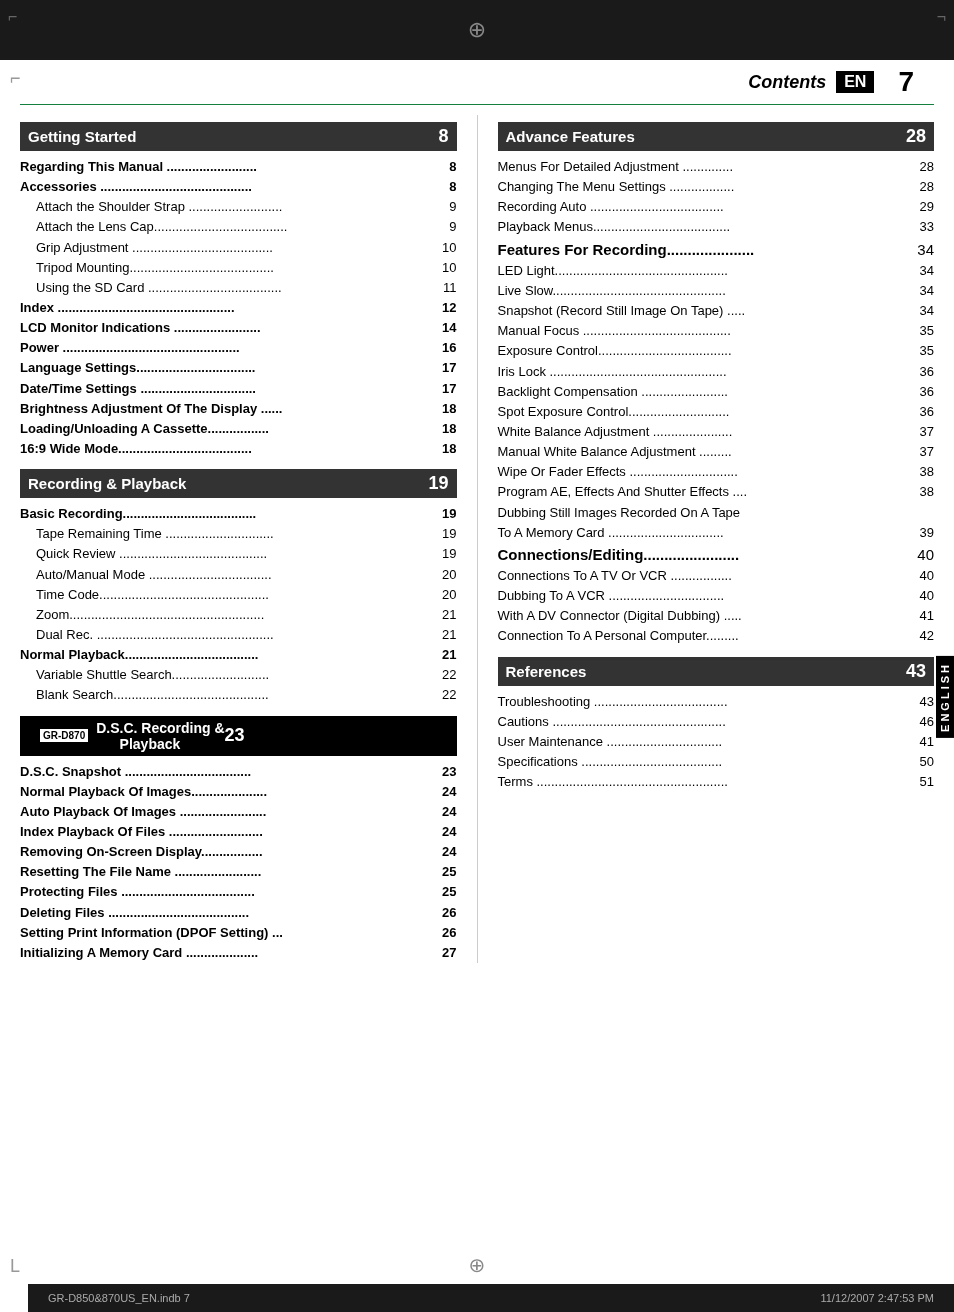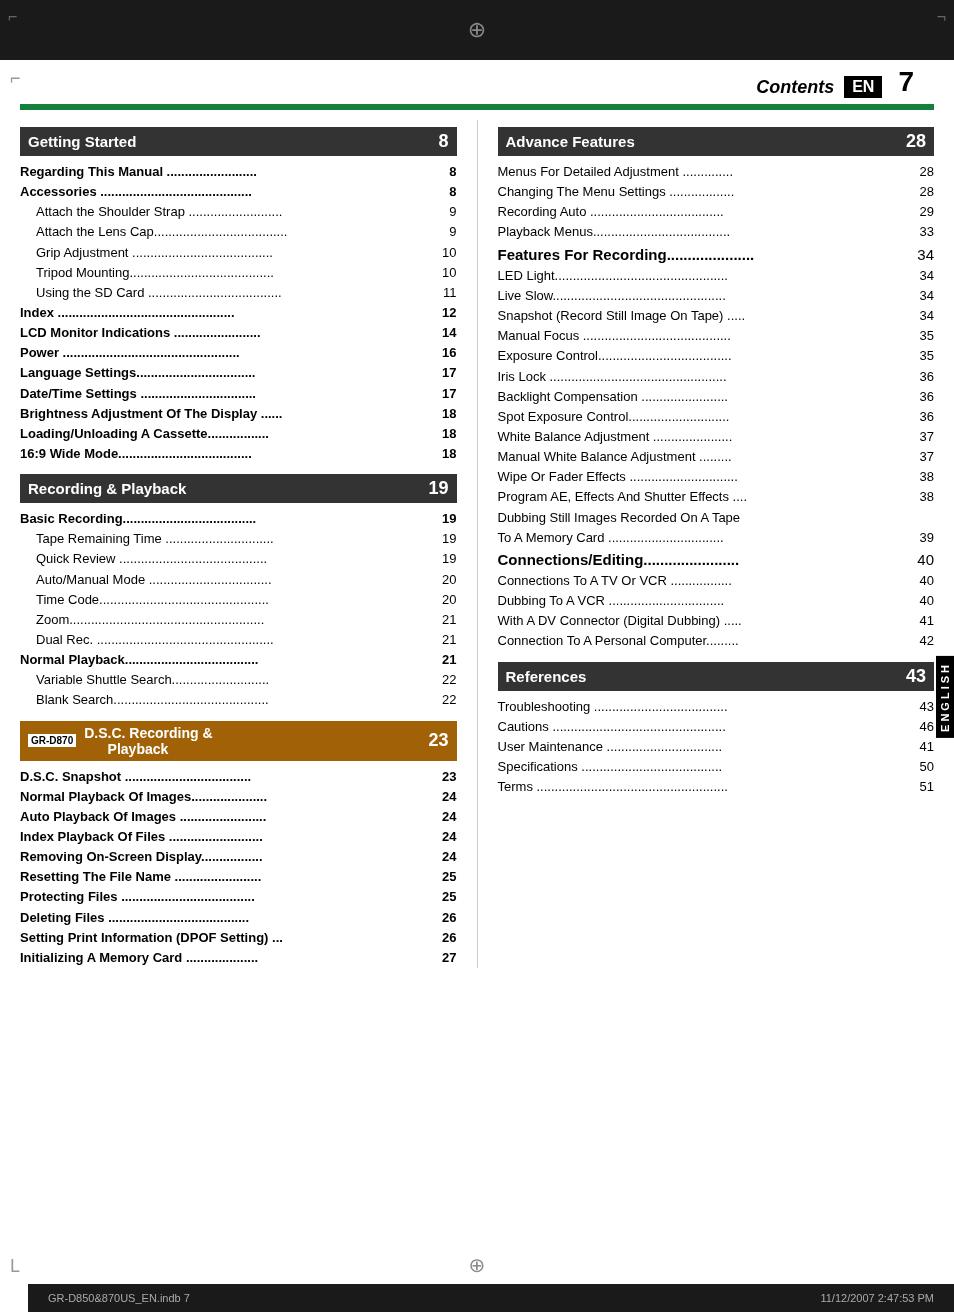--- a/index.html
+++ b/index.html
@@ -27,39 +27,39 @@
       position: absolute;
       color: #666;
       font-size: 16px;
     }
     .top-bar .corner-tl { top: 8px; left: 8px; }
     .top-bar .corner-tr { top: 8px; right: 8px; }
 
     
     .contents-header {
       display: flex;
-      align-items: flex-end;
+      align-items: center;
       justify-content: flex-end;
       padding: 6px 20px 6px 0;
-      border-bottom: 6px solid #15803d;
+      border-bottom: 1px solid #15803d;
       margin: 0 20px;
     }
     .contents-title {
       font-style: italic;
       font-weight: bold;
       font-size: 18px;
       margin-right: 10px;
     }
     .en-badge {
       background: #000;
       color: #fff;
       font-weight: bold;
       font-size: 16px;
       padding: 2px 8px;
-      margin-right: 16px;
+      margin-right: 24px;
     }
     .page-number-large {
       font-size: 28px;
       font-weight: bold;
     }
 
     
     .main-content {
       display: flex;
       gap: 0;
@@ -93,27 +93,27 @@
       margin-top: 10px;
     }
     .section-header:first-child { margin-top: 7px; }
     .section-header .sec-num {
       font-size: 18px;
       font-weight: bold;
     }
 
     
     .section-header-special {
-      background: #a16207;
+      background: #000000;
       color: #fff;
       font-weight: bold;
       font-size: 14px;
-      padding: 4px 8px;
-      display: flex;
-      justify-content: space-between;
+      padding: 4px 20px;
+      display: flex;
+      justify-content: flex-start;
       align-items: center;
       margin-bottom: 6px;
       margin-top: 10px;
     }
     .gr-badge {
       background: #fff;
       color: #000;
       font-size: 10px;
       font-weight: bold;
       padding: 1px 3px;

